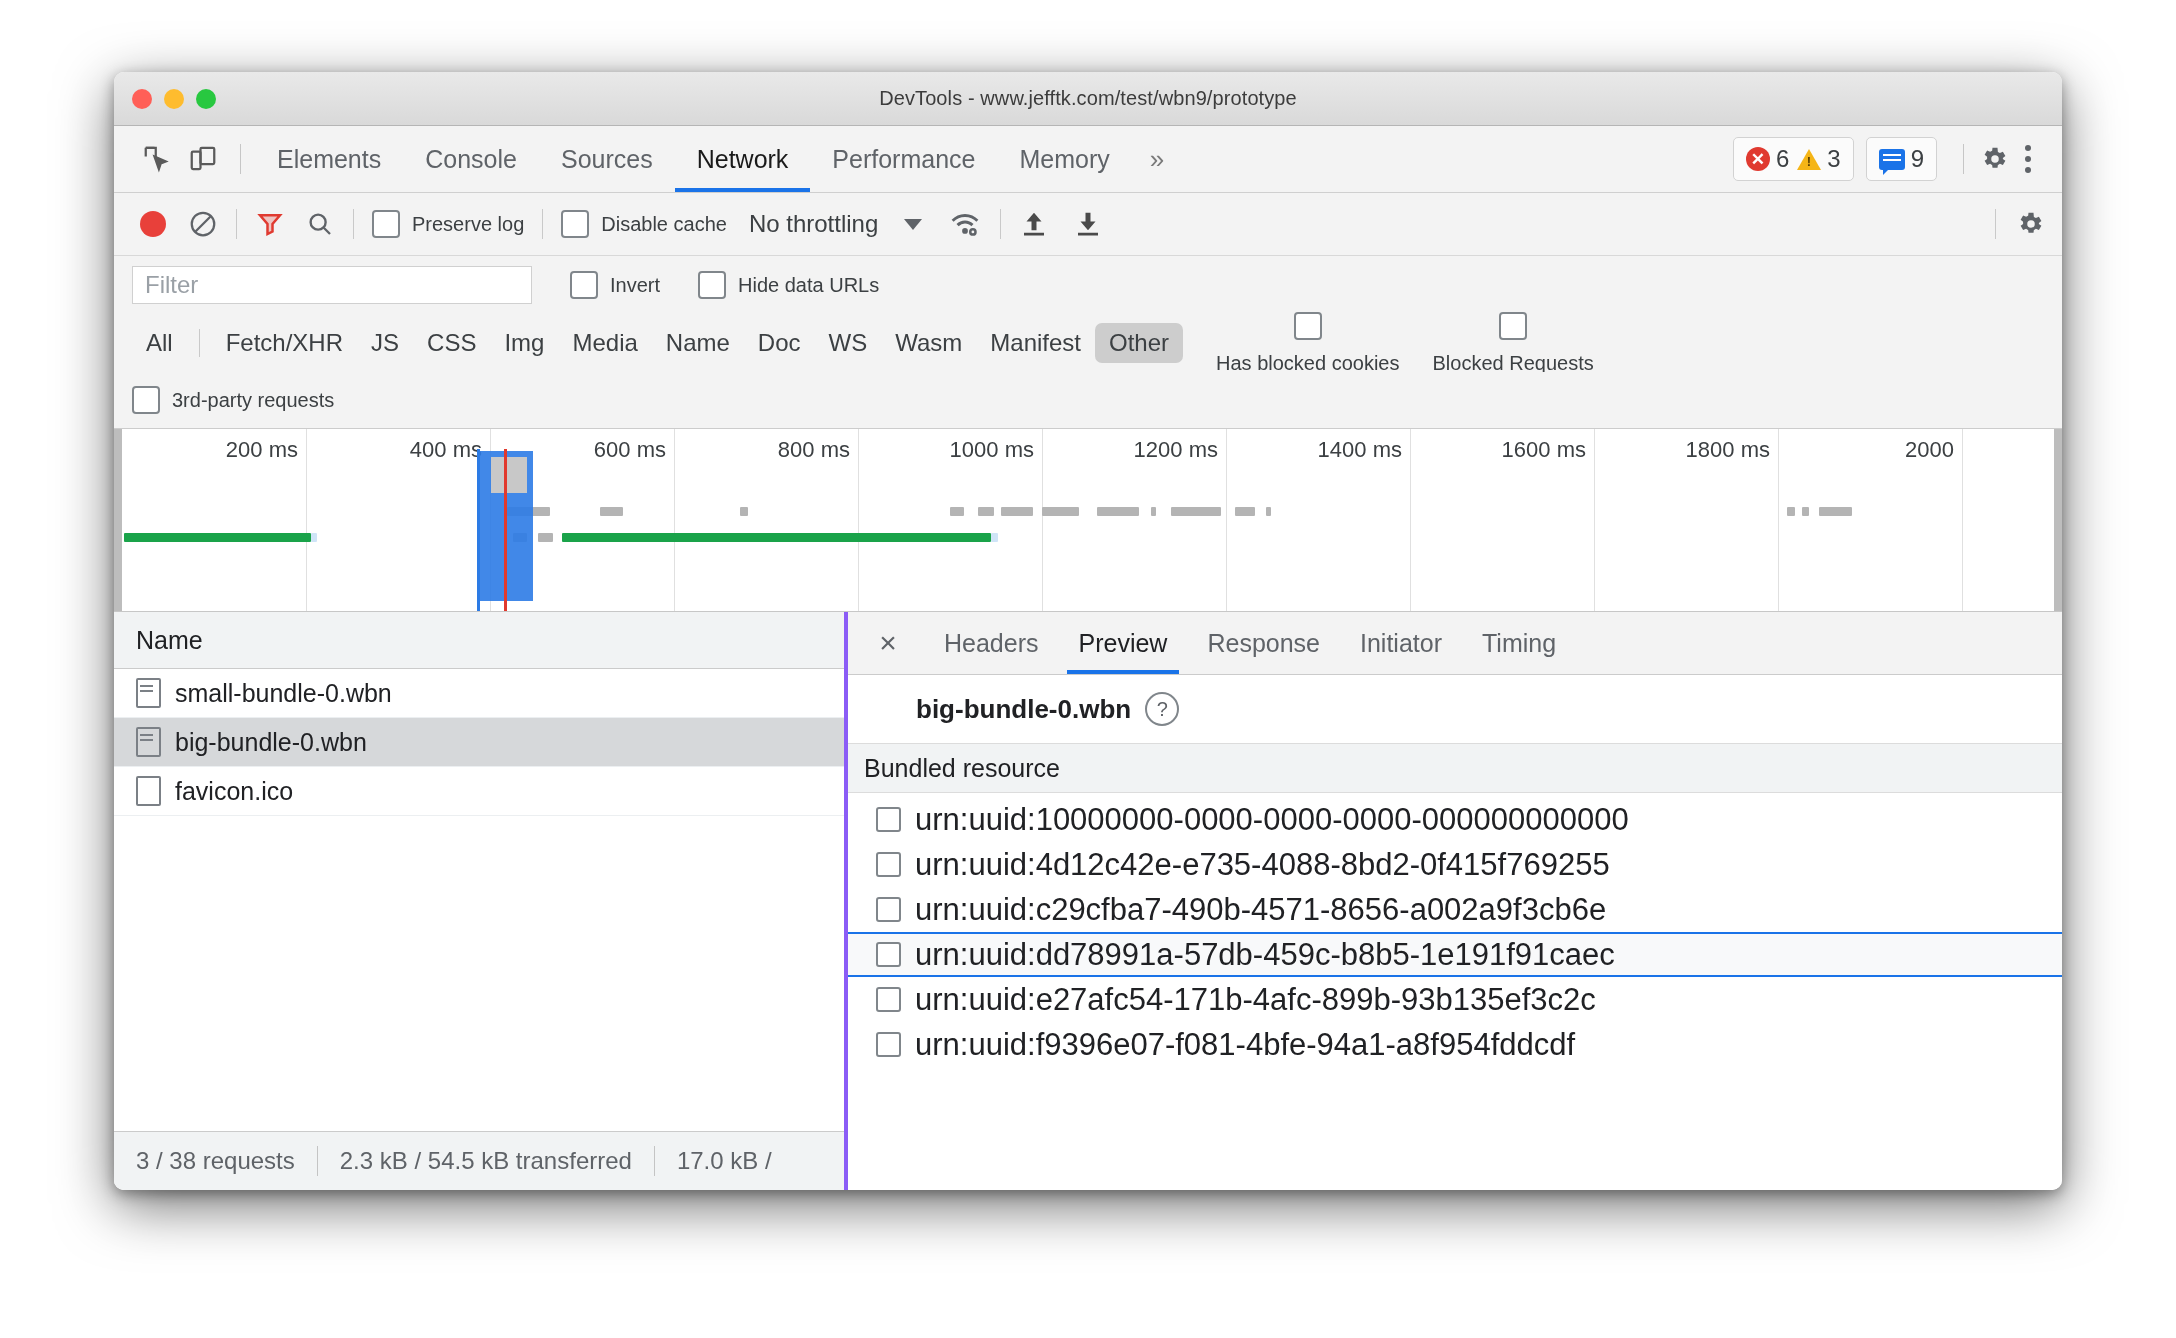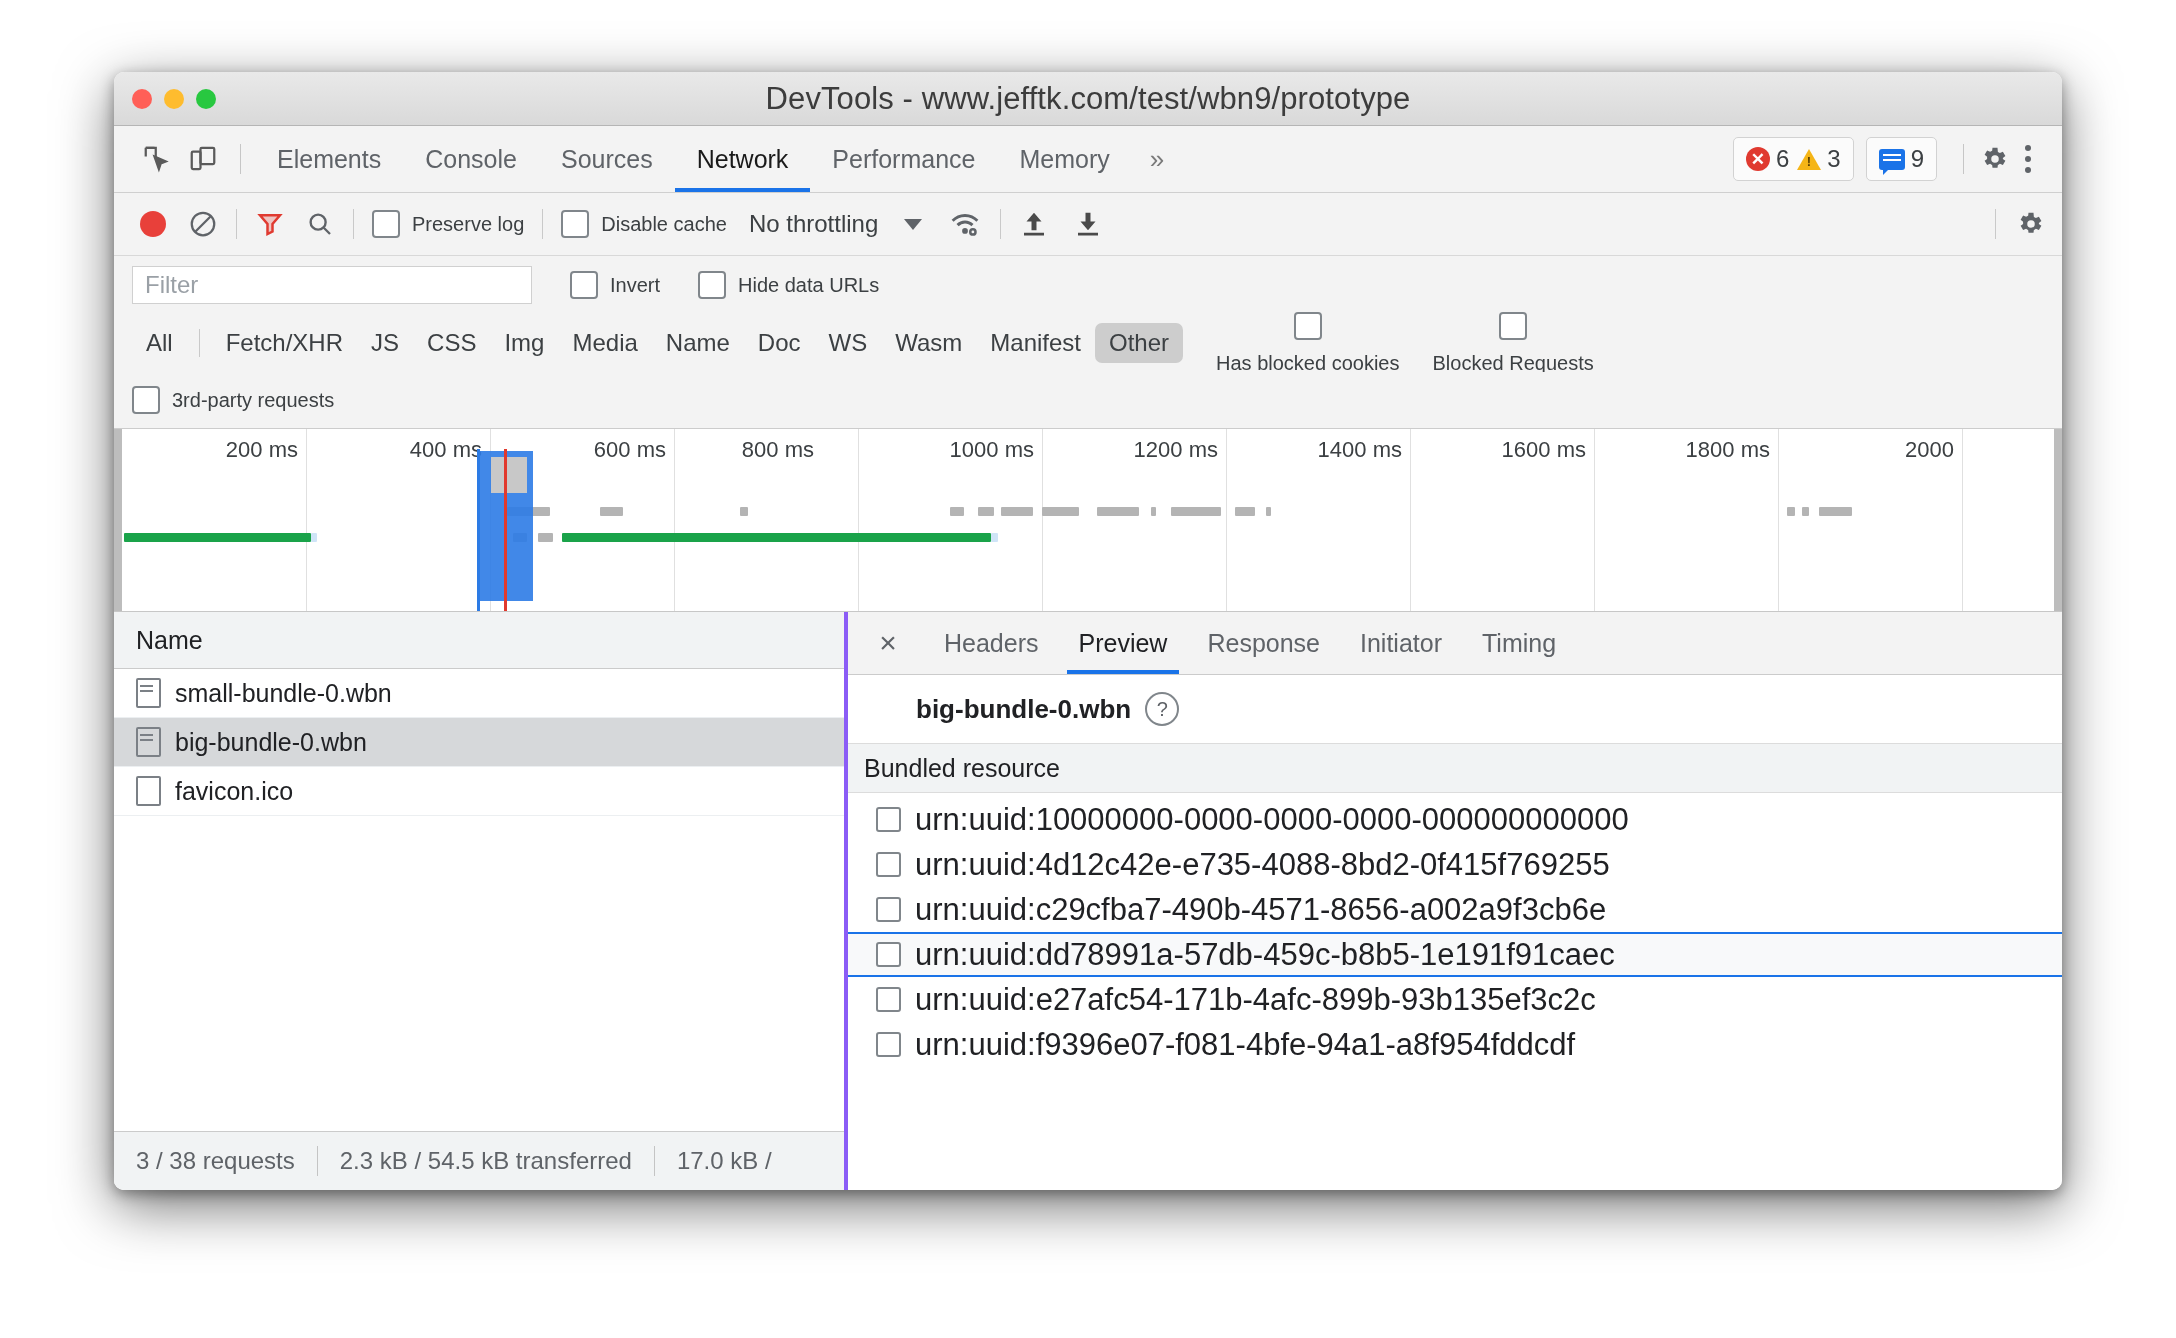--- a/index.html
+++ b/index.html
@@ -52,21 +52,21 @@
     height: 53px;
     display: flex;
     align-items: center;
     gap: 12px;
   }
   .light { width: 20px; height: 20px; border-radius: 50%; }
   .light.close { background: #ff5f57; }
   .light.min   { background: #febc2e; }
   .light.max   { background: #28c840; }
   .title-text {
-    font-size: 31px;
+    font-size: 20px;
     color: #3c3c3c;
     letter-spacing: 0.1px;
   }
 
   
   .tabbar {
     height: 66px;
     flex: 0 0 66px;
     background: #f3f3f3;
     border-bottom: 1px solid #cfcfcf;
@@ -597,21 +597,21 @@
     <div class="overview" id="overview">
       <div class="ov-left-handle"></div>
       <div class="ov-right-handle"></div>
     <div class="tickline" style="left: 192px;"></div>
         <div class="ticklabel" style="left: 192px;">200 ms</div>
         <div class="tickline" style="left: 376px;"></div>
         <div class="ticklabel" style="left: 376px;">400 ms</div>
         <div class="tickline" style="left: 560px;"></div>
         <div class="ticklabel" style="left: 560px;">600 ms</div>
         <div class="tickline" style="left: 744px;"></div>
-        <div class="ticklabel" style="left: 708px;">800 ms</div>
+        <div class="ticklabel" style="left: 744px;">800 ms</div>
         <div class="tickline" style="left: 928px;"></div>
         <div class="ticklabel" style="left: 928px;">1000 ms</div>
         <div class="tickline" style="left: 1112px;"></div>
         <div class="ticklabel" style="left: 1112px;">1200 ms</div>
         <div class="tickline" style="left: 1296px;"></div>
         <div class="ticklabel" style="left: 1296px;">1400 ms</div>
         <div class="tickline" style="left: 1480px;"></div>
         <div class="ticklabel" style="left: 1480px;">1600 ms</div>
         <div class="tickline" style="left: 1664px;"></div>
         <div class="ticklabel" style="left: 1664px;">1800 ms</div>

